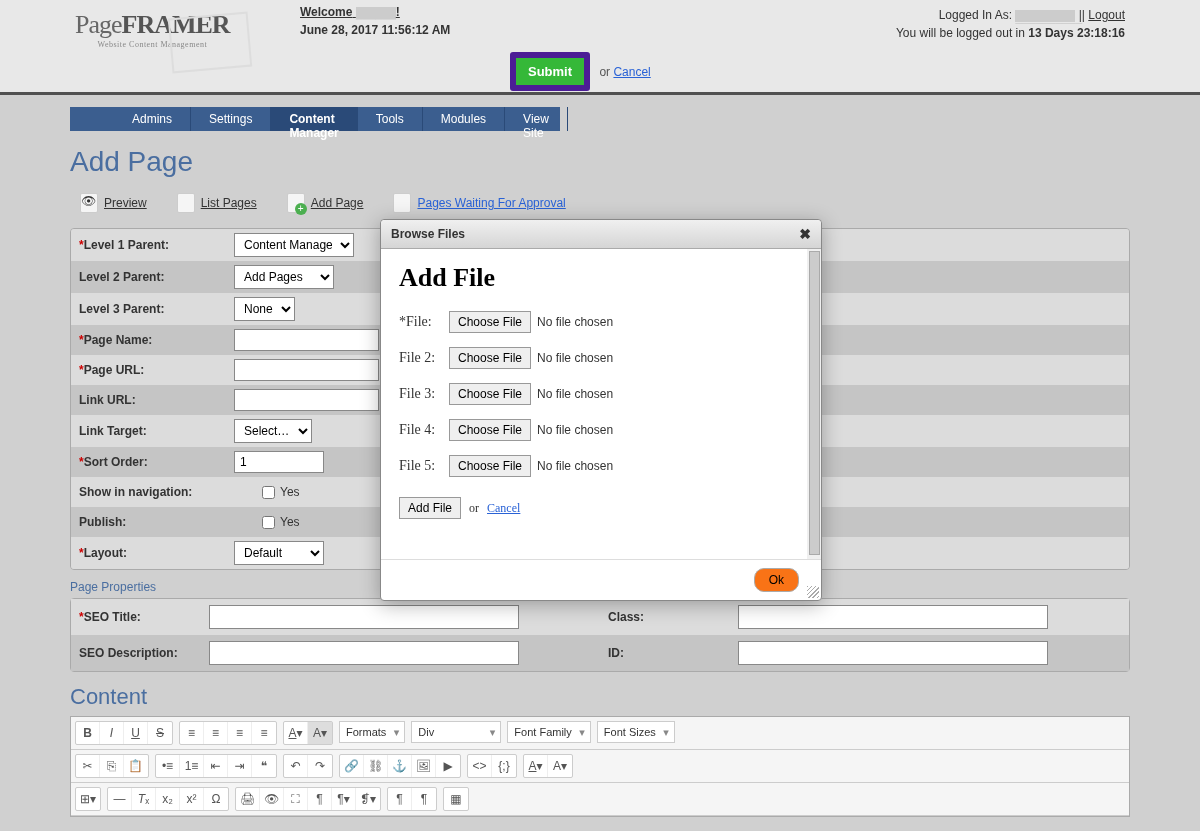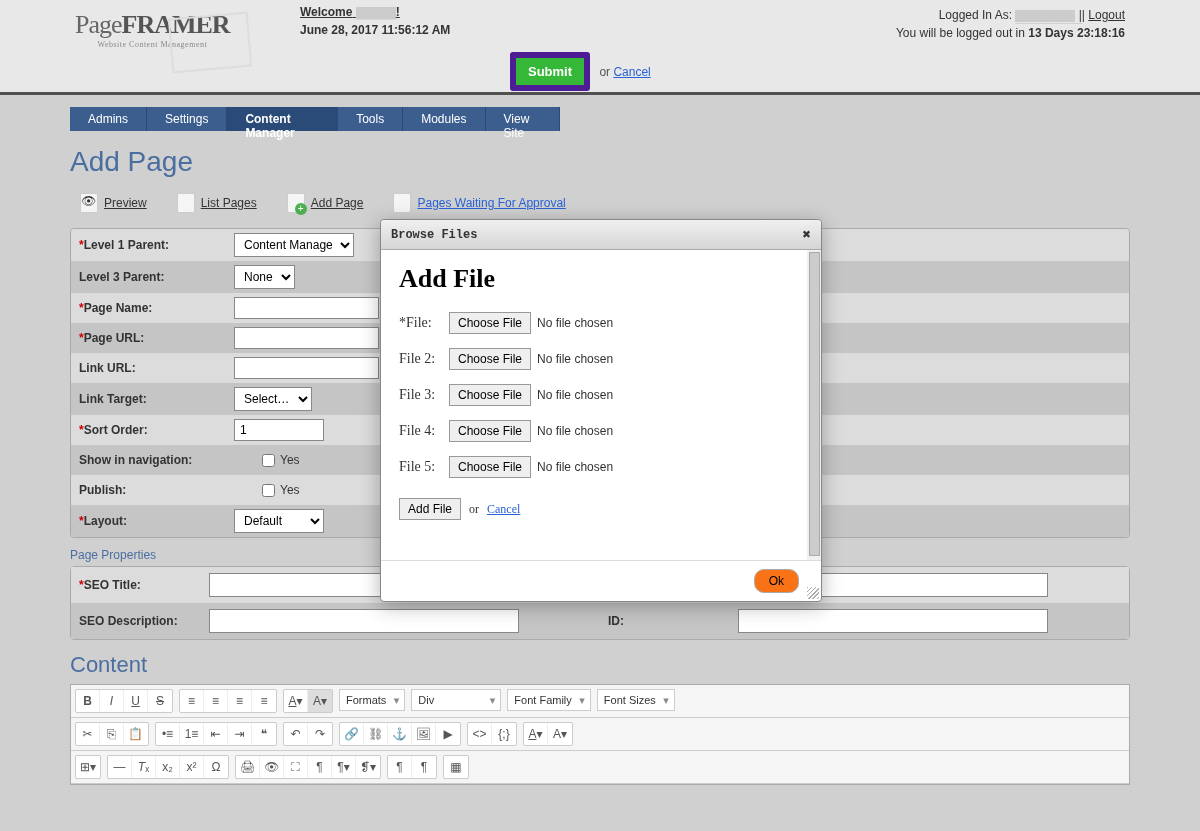--- a/index.html
+++ b/index.html
@@ -14,21 +14,21 @@
 .welcome u { text-decoration: underline; margin-top: 28px; }
 .datetime { position: absolute; left: 300px; top: 23px; font-size: 12px; font-weight: bold; }
 .login-info { position: absolute; right: 75px; top: 8px; text-align: right; }
 .login-info a { color: #333; text-decoration: underline; }
 .logout-timer { margin-top: 4px; }
 .logout-timer b { font-weight: bold; }
 .submit-row { position: absolute; left: 510px; top: 52px; }
 .submit-btn { background: #35b838; color: #fff; border: 6px solid #4c1d95; border-radius: 3px; padding: 6px 12px; font-size: 13px; font-weight: bold; cursor: pointer; }
 .submit-or { margin-left: 6px; color: #555; }
 .submit-cancel { color: #2962d6; text-decoration: underline; cursor: pointer; }
-.navbar { background: #3b5e8f; height: 24px; display: flex; margin-left: 70px; margin-right: 70px; margin-top: 12px; width: 490px; }
+.navbar { background: #3b5e8f; height: 24px; display: flex; margin-left: 70px; margin-right: 70px; margin-top: 12px; width: 490px; padding-left: 44px; }
 .nav-item { color: #fff; padding: 5px 18px; font-size: 12px; border-right: 1px solid #2a4a78; cursor: pointer; }
 .nav-item.active { background: #2a4a78; font-weight: bold; }
 .page-title { font-size: 28px; color: #4a6ea0; margin: 15px 0 10px 70px; font-weight: normal; }
 .action-links { margin: 15px 0 15px 80px; display: flex; gap: 30px; align-items: center; }
 .action-link { display: flex; align-items: center; gap: 6px; cursor: pointer; }
 .action-link a { color: #333; text-decoration: underline; }
 .action-link.blue a { color: #2962d6; }
 .action-icon { width: 18px; height: 20px; background: #f5f5f5; border: 1px solid #ccc; border-radius: 2px; display: inline-block; position: relative; }
 .plus-badge { position: absolute; bottom: -3px; right: -3px; width: 12px; height: 12px; background: #4caf50; border-radius: 50%; color: #fff; font-size: 10px; line-height: 12px; text-align: center; }
 .form-container { margin: 0 70px; border: 1px solid #aaa; border-radius: 4px; overflow: hidden; }
@@ -53,21 +53,21 @@
 .content-title { font-size: 22px; color: #4a6ea0; margin: 12px 0 6px 70px; font-weight: normal; }
 .editor-container { margin: 0 70px; border: 1px solid #aaa; background: #f5f5f5; }
 .editor-toolbar { display: flex; flex-wrap: wrap; padding: 4px; gap: 2px; border-bottom: 1px solid #ccc; }
 .tb-group { display: flex; border: 1px solid #ccc; border-radius: 2px; background: #fff; margin-right: 4px; }
 .tb-btn { width: 24px; height: 22px; display: flex; align-items: center; justify-content: center; cursor: pointer; border-right: 1px solid #eee; font-size: 12px; color: #555; }
 .tb-btn:last-child { border-right: none; }
 .tb-select { height: 22px; border: 1px solid #ccc; padding: 0 18px 0 6px; font-size: 11px; cursor: pointer; display: flex; align-items: center; background: #fff; position: relative; margin-right: 4px; }
 .tb-select::after { content: '▾'; position: absolute; right: 5px; color: #888; }
 .modal-overlay { position: absolute; top: 0; left: 0; width: 1200px; height: 831px; }
 .modal { position: absolute; left: 380px; top: 219px; width: 442px; background: #fff; border: 1px solid #888; border-radius: 4px; box-shadow: 0 4px 20px rgba(0,0,0,0.3); }
-.modal-titlebar { background: linear-gradient(#f0f0f0, #d5d5d5); border-bottom: 1px solid #aaa; padding: 6px 10px; font-weight: bold; font-size: 12px; border-radius: 4px 4px 0 0; display: flex; justify-content: space-between; align-items: center; font-family: Liberation Mono, monospace; }
+.modal-titlebar { background: linear-gradient(#f0f0f0, #d5d5d5); border-bottom: 1px solid #aaa; padding: 6px 10px; font-weight: bold; font-size: 12px; border-radius: 4px 4px 0 0; display: flex; justify-content: space-between; align-items: center; }
 .modal-close { cursor: pointer; font-size: 14px; font-weight: bold; color: #333; }
 .modal-body { padding: 14px 18px; height: 310px; border-right: 14px solid #f0f0f0; position: relative; }
 .modal-body h2 { font-family: Georgia, 'Times New Roman', serif; font-size: 26px; font-weight: bold; margin-bottom: 18px; color: #000; }
 .file-row { display: flex; align-items: center; margin-bottom: 14px; font-family: Georgia, serif; font-size: 14px; }
 .file-label { width: 50px; }
 .choose-btn { border: 1px solid #999; background: #efefef; padding: 3px 8px; font-size: 12px; cursor: pointer; font-family: Arial; }
 .no-file { margin-left: 6px; font-size: 12px; color: #333; font-family: Arial; }
 .addfile-row { margin-top: 20px; display: flex; align-items: center; gap: 8px; font-family: Georgia, serif; }
 .addfile-btn { border: 1px solid #999; background: #efefef; padding: 3px 8px; font-size: 12px; cursor: pointer; font-family: Arial; }
 .addfile-row a { color: #2962d6; text-decoration: underline; cursor: pointer; }
@@ -139,20 +139,24 @@
     <a>Pages Waiting For Approval</a>
   </div>
 </div>
 
 <div class="form-container">
   <div class="form-row">
     <div class="form-label"><span class="req">*</span><span>Level 1 Parent:</span></div>
     <select style="width:120px"><option>Content Manager</option></select>
   </div>
   <div class="form-row">
+    <div class="form-label">Level 2 Parent:</div>
+    <select style="width:100px"><option>Add Pages</option></select>
+  </div>
+  <div class="form-row">
     <div class="form-label">Level 3 Parent:</div>
     <select><option>None</option></select>
   </div>
   <div class="form-row">
     <div class="form-label"><span class="req">*</span><span>Page Name:</span></div>
     <input type="text" class="wide" value="" style="">
   </div>
   <div class="form-row">
     <div class="form-label"><span class="req">*</span><span>Page URL:</span></div>
     <input type="text" class="wide" value="" style="">

